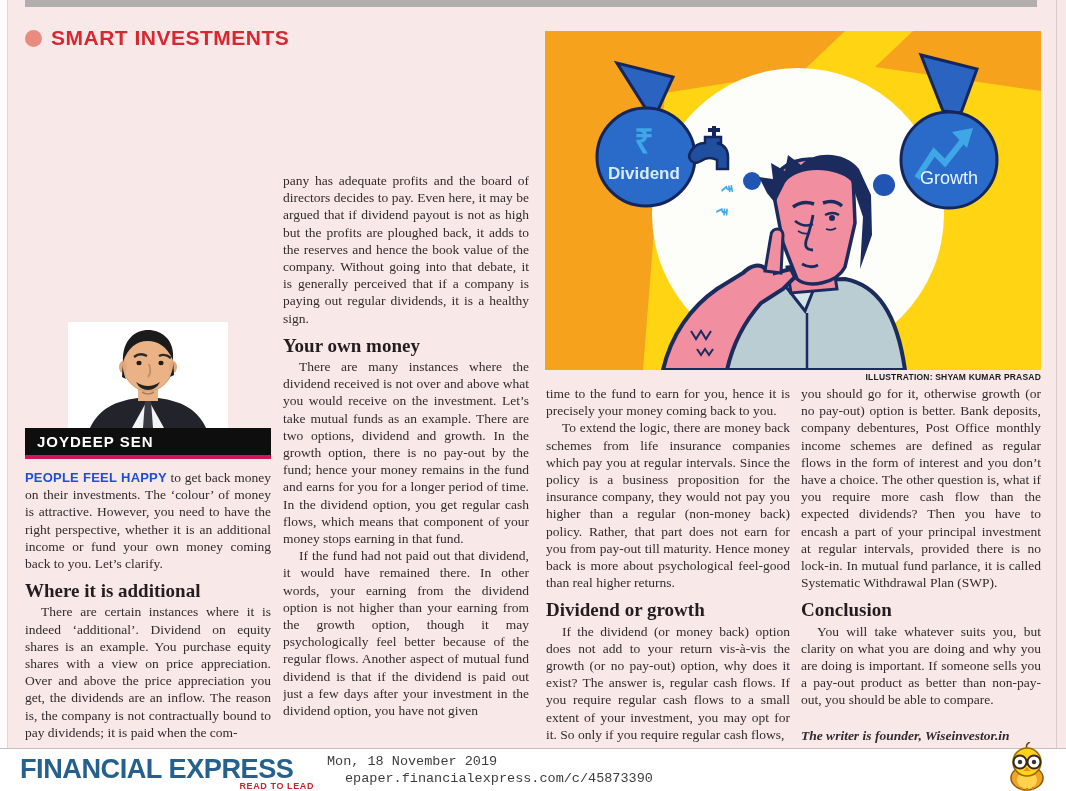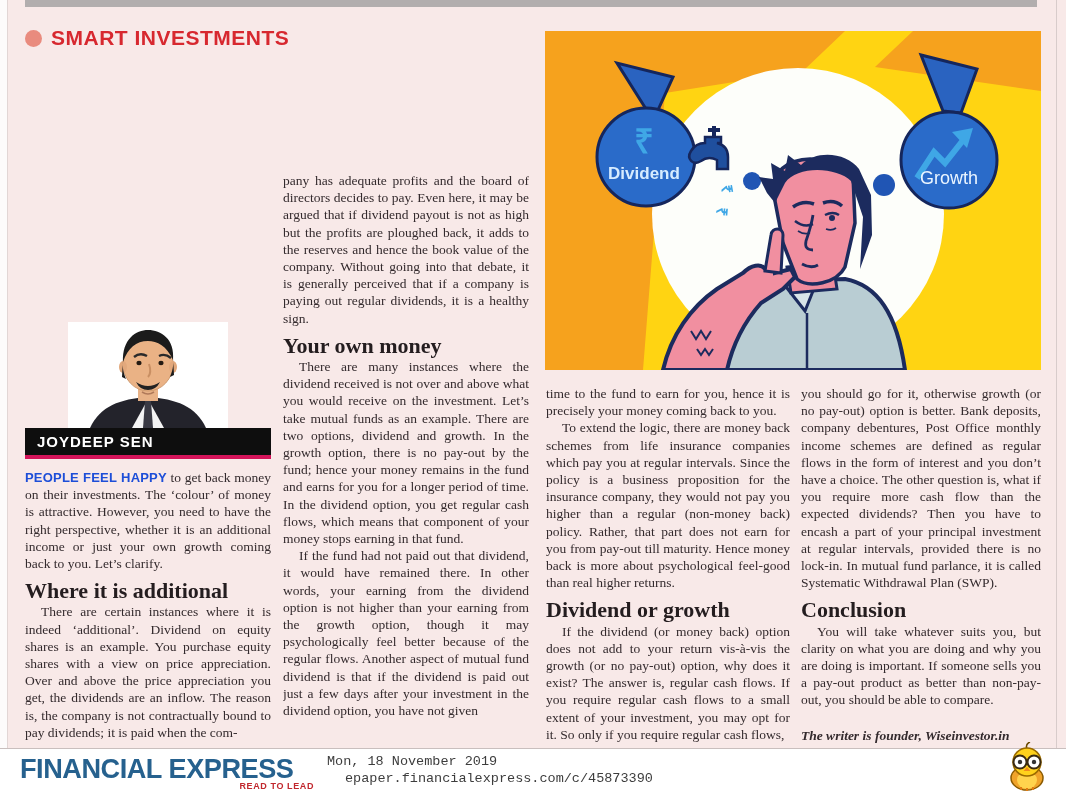--- a/index.html
+++ b/index.html
@@ -26,21 +26,21 @@
   .name-underline { position:absolute; left:25px; top:455px; width:246px; height:4px; background:#d4145a; }
 
   .col { position:absolute; overflow:hidden; font-size:13.5px; line-height:17.2px; color:#332a2d; text-align:justify; }
   .col p { text-align:justify; }
   .col p.ind { text-indent:16px; }
   .col1 { left:25px;  top:469px; width:246px; height:278px; }
   .col2 { left:283px; top:172px; width:246px; height:575px; }
   .col3 { left:546px; top:385px; width:244px; height:362px; }
   .col4 { left:801px; top:385px; width:240px; height:362px; }
   .lead-bold { font-family:"Liberation Sans", sans-serif; font-weight:bold; font-size:13px; letter-spacing:.2px; color:#1d4ed8; }
-  .subhead { font-weight:bold; font-size:22px; color:#241d1f; margin:10px 0 4px 0; text-align:left; }
+  .subhead { font-weight:bold; font-size:19px; color:#241d1f; margin:10px 0 4px 0; text-align:left; }
   .byline { margin-top:18px; text-align:right; font-style:italic; font-weight:bold; font-size:13.5px; }
 
   .illus { position:absolute; left:545px; top:31px; width:496px; height:339px; }
   .illus svg { display:block; }
   .illus-credit { position:absolute; left:700px; top:372px; width:341px; text-align:right; font-family:"Liberation Sans", sans-serif; font-weight:bold; font-size:8.5px; letter-spacing:.2px; color:#1a1a1a; }
 
   .footer { position:absolute; left:0; top:748px; width:1066px; height:28px; background:#fff; border-top:1px solid #c9bfbe; }
   .fe-logo { position:absolute; left:20px; top:4px; font-family:"Liberation Sans", sans-serif; font-weight:bold; font-size:28px; letter-spacing:-.5px; color:#26618e; transform:scaleX(.97); transform-origin:left; }
   .fe-tagline { position:absolute; left:20px; top:32px; width:294px; text-align:right; font-family:"Liberation Sans", sans-serif; font-weight:bold; font-size:9px; letter-spacing:.6px; color:#c1272d; }
   .fe-date, .fe-url { position:absolute; left:327px; font-family:"Liberation Mono", monospace; font-size:13.5px; color:#3d3d3d; }
@@ -83,21 +83,21 @@
       <path d="M81,42 q3,9 -1,13" stroke="#c98f63" stroke-width="2" fill="none"></path>
       <path d="M68,60 q12,8 24,0 q-4,8 -12,8 q-8,0 -12,-8 Z" fill="#222222"></path>
       <path d="M74,70 q6,4 12,0" stroke="#b07a5a" stroke-width="1.6" fill="none"></path>
     </svg>
   </div>
 
   <div class="name-bar">JOYDEEP SEN</div>
   <div class="name-underline"></div>
 
   <div class="col col1">
-    <p><span class="lead-bold">PEOPLE FEEL HAPPY</span><span> to get back money on their investments. The ‘colour’ of money is attractive. However, you need to have the right perspective, whether it is an additional income or just your own growth coming back to you. Let’s clarify.</span></p>
+    <p><span class="lead-bold">PEOPLE FEEL HAPPY</span><span> to get back money on their investments. The ‘colour’ of money is attractive. However, you need to have the right perspective, whether it is an additional income or fund your own money coming back to you. Let’s clarify.</span></p>
     <h3 class="subhead">Where it is additional</h3>
     <p class="ind">There are certain instances where it is indeed ‘additional’. Dividend on equity shares is an example. You purchase equity shares with a view on price appreciation. Over and above the price appreciation you get, the dividends are an inflow. The reason is, the company is not contractually bound to pay dividends; it is paid when the com-</p>
   </div>
 
   <div class="col col2">
     <p>pany has adequate profits and the board of directors decides to pay. Even here, it may be argued that if dividend payout is not as high but the profits are ploughed back, it adds to the reserves and hence the book value of the company. Without going into that debate, it is generally perceived that if a company is paying out regular dividends, it is a healthy sign.</p>
     <h3 class="subhead">Your own money</h3>
     <p class="ind">There are many instances where the dividend received is not over and above what you would receive on the investment. Let’s take mutual funds as an example. There are two options, dividend and growth. In the growth option, there is no pay-out by the fund; hence your money remains in the fund and earns for you for a longer period of time. In the dividend option, you get regular cash flows, which means that component of your money stops earning in that fund.</p>
     <p class="ind">If the fund had not paid out that dividend, it would have remained there. In other words, your earning from the dividend option is not higher than your earning from the growth option, though it may psychologically feel better because of the regular flows. Another aspect of mutual fund dividend is that if the dividend is paid out just a few days after your investment in the dividend option, you have not given</p>
   </div>
@@ -164,20 +164,21 @@
         <path d="M257,233 q9,5 16,1" stroke="#1c2b5e" stroke-width="2.8" fill="none"></path>
         <path d="M253,200 q6,4 12,2" stroke="#1c2b5e" stroke-width="1.8" fill="none"></path>
         <path d="M281,198 q6,2 10,-1" stroke="#1c2b5e" stroke-width="1.8" fill="none"></path>
         <path d="M118,339 C126,304 146,276 172,258 L198,242 C206,234 216,232 220,238 L224,234 L230,236 L230,242 L246,238 L250,246 L238,258 L216,272 C200,290 188,312 182,339 Z" fill="#f18fa0" stroke="#1c2b5e" stroke-width="4"></path>
         <path d="M220,240 L226,204 C227,196 238,196 238,204 L236,242 Z" fill="#f18fa0" stroke="#1c2b5e" stroke-width="3"></path>
         <path d="M146,300 l5,8 5,-8 5,8 5,-8" stroke="#1c2b5e" stroke-width="2" fill="none"></path>
         <path d="M152,318 l4,6 4,-6 4,6 4,-6" stroke="#1c2b5e" stroke-width="2" fill="none"></path>
       </g>
     </svg>
   </div>
+  <div class="illus-credit">ILLUSTRATION: SHYAM KUMAR PRASAD</div>
 </div>
 
 <div class="footer">
   <div class="fe-logo">FINANCIAL EXPRESS</div>
   <div class="fe-tagline">READ TO LEAD</div>
   <div class="fe-date">Mon, 18 November 2019</div>
   <div class="fe-url">epaper.financialexpress.com/c/45873390</div>
 </div>
 
 <div class="owl">

